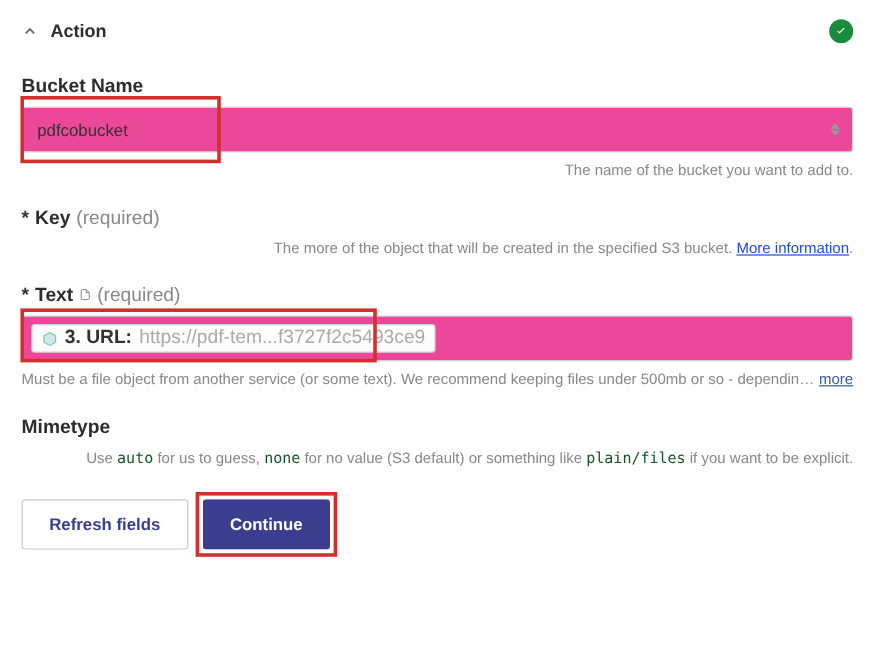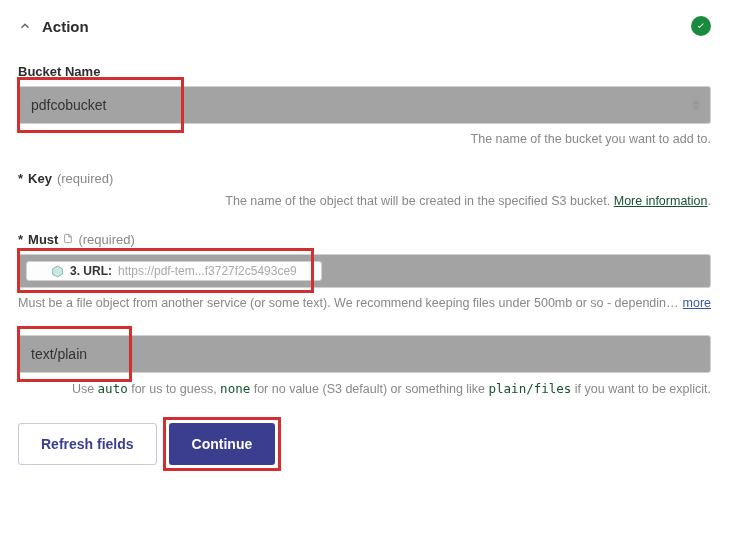--- a/index.html
+++ b/index.html
@@ -50,21 +50,21 @@
       fill: #fff;
     }
     .field-group {
       margin-bottom: 22px;
     }
     .field-label {
       display: flex;
       align-items: center;
       gap: 5px;
       margin-bottom: 7px;
-      font-size: 13px;
+      font-size: 16px;
     }
     .field-label .asterisk {
       color: #333;
       font-weight: 700;
     }
     .field-label .label-text {
       font-weight: 700;
       color: #2d2d2d;
     }
     .field-label .required-text {
@@ -72,21 +72,21 @@
       font-weight: 400;
     }
     .field-label .special-icon {
       color: #888;
       font-size: 10px;
     }
     .input-container {
       position: relative;
       border: 1px solid #d0d0d0;
       border-radius: 3px;
-      background: #a3a3a3;
+      background: #ec4899;
       padding: 10px 12px;
       display: flex;
       align-items: center;
     }
     .input-value {
       font-size: 14px;
       color: #333;
     }
     .select-arrows {
       position: absolute;
@@ -105,21 +105,21 @@
       fill: #999;
     }
     .help-text {
       margin-top: 7px;
       font-size: 12.5px;
       color: #888;
       line-height: 1.4;
       text-align: right;
     }
     .help-text a {
-      color: #14532d;
+      color: #1d4ed8;
       text-decoration: underline;
     }
     .help-text code {
       font-family: ui-monospace, Menlo, Consolas, monospace;
       color: #14532d;
       background: transparent;
     }
     .more-link {
       color: #3a5a9f;
       text-decoration: underline;
@@ -141,22 +141,22 @@
       border: 3px solid #d32f2f;
       pointer-events: none;
     }
     .pill {
       display: inline-flex;
       align-items: center;
       gap: 6px;
       border: 1px solid #d0d0d0;
       background: #fdfdfd;
       border-radius: 3px;
-      padding: 2px 24px;
-      font-size: 12px;
+      padding: 2px 8px;
+      font-size: 16px;
       justify-content: center;
     }
     .pill-icon {
       width: 13px;
       height: 13px;
       display: inline-flex;
       align-items: center;
       justify-content: center;
     }
     .pill-label {
@@ -230,28 +230,28 @@
   <div class="help-text">The name of the bucket you want to add to.</div>
 </div>
 
 <div class="field-group">
   <div class="field-label">
     <span class="asterisk">*</span>
     <span class="label-text">Key</span>
     <span class="required-text">(required)</span>
   </div>
   <div class="help-text">
-    <span>The name of the object that will be created in the specified S3 bucket. </span><a href="#">More information</a><span>.</span>
+    <span>The more of the object that will be created in the specified S3 bucket. </span><a href="#">More information</a><span>.</span>
   </div>
 </div>
 
 <div class="field-group">
   <div class="field-label">
     <span class="asterisk">*</span>
-    <span class="label-text">Must</span>
+    <span class="label-text">Text</span>
     <span class="special-icon">
       <svg width="10" height="11" viewBox="0 0 24 24" fill="none" stroke="#888" stroke-width="2">
           <path d="M14 2H6a2 2 0 0 0-2 2v16a2 2 0 0 0 2 2h12a2 2 0 0 0 2-2V8z"></path>
           <polyline points="14 2 14 8 20 8"></polyline>
         </svg>
     </span>
     <span class="required-text">(required)</span>
   </div>
   <div class="highlight-wrap">
     <div class="input-container" style="padding:6px 7px;">
@@ -267,25 +267,22 @@
     </div>
     <div class="highlight-box" style="top:-6px; left:-1px; width:297px; height:45px;"></div>
   </div>
   <div class="file-help-row">
     <div class="help-text">Must be a file object from another service (or some text). We recommend keeping files under 500mb or so - dependin…</div>
     <span class="more-link">more</span>
   </div>
 </div>
 
 <div class="field-group">
-  <div class="highlight-wrap">
-    <div class="input-container">
-      <span class="input-value">text/plain</span>
-    </div>
-    <div class="highlight-box" style="top:-9px; left:-1px; width:115px; height:56px;"></div>
+  <div class="field-label">
+    <span class="label-text">Mimetype</span>
   </div>
   <div class="help-text">
     <span>Use </span><code>auto</code><span> for us to guess, </span><code>none</code><span> for no value (S3 default) or something like </span><code>plain/files</code><span> if you want to be explicit.</span>
   </div>
 </div>
 
 <div class="button-row">
   <button class="btn btn-secondary">Refresh fields</button>
   <div class="highlight-wrap" style="display:inline-block;">
     <button class="btn btn-primary">Continue</button>

